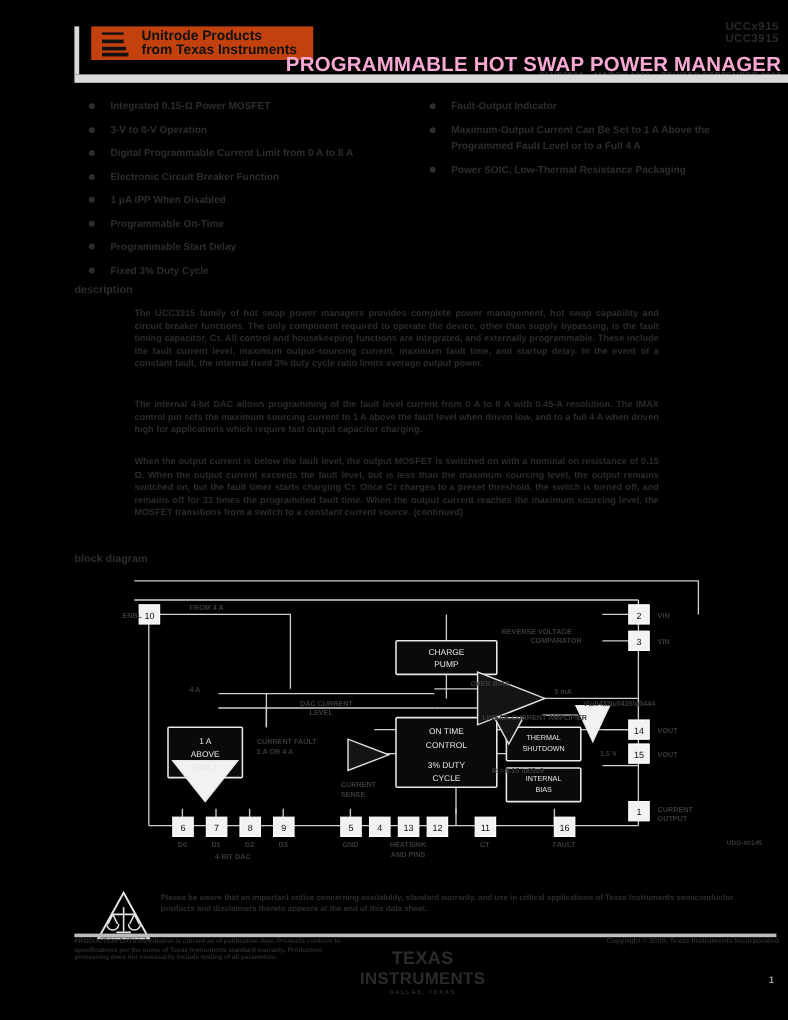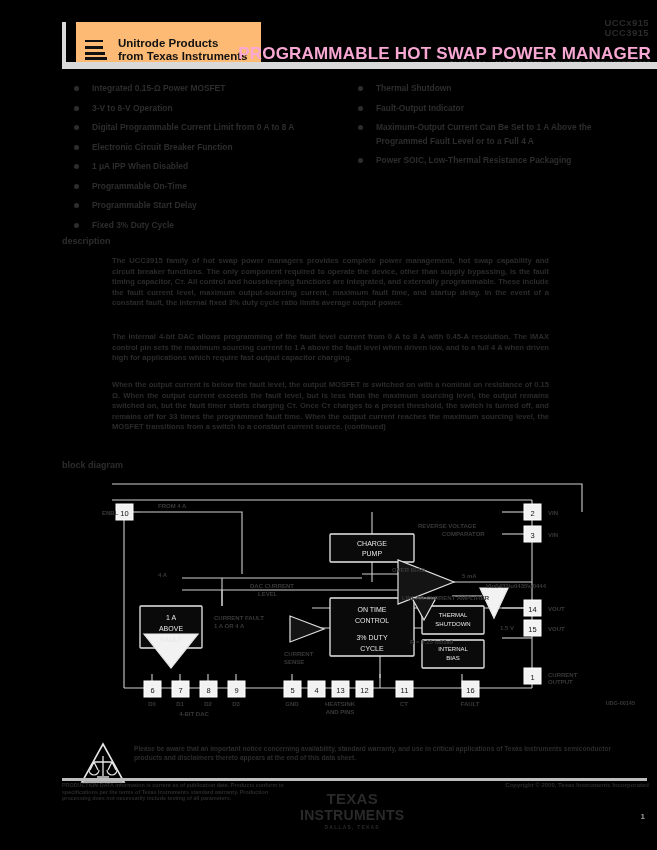--- a/index.html
+++ b/index.html
@@ -6,22 +6,22 @@
   body{
     width:657px;height:850px;position:relative;overflow:hidden;
     font-family:"Liberation Sans", sans-serif;
     color:#1f1f1f;
   }
   .page{position:absolute;inset:0;background:#000;}
 
   
   .hdr{position:absolute;left:0;top:0;width:657px;height:72px;}
   .hdr-rule{position:absolute;left:62px;top:22px;width:4px;height:40px;background:#d9d9d9;}
-  .logo-box{position:absolute;left:76px;top:22px;width:185px;height:40px;background:#fdba74;
-            display:flex;align-items:flex-end;}
+  .logo-box{position:absolute;left:76px;top:22px;width:185px;height:28px;background:#c2410c;
+            display:flex;align-items:center;}
   .logo-mark{width:30px;height:26px;margin-left:5px;position:relative;flex:none;}
   .logo-mark i{position:absolute;left:4px;background:#111;display:block;}
   .logo-mark i:nth-child(1){top:4px;width:18px;height:2px;}
   .logo-mark i:nth-child(2){top:10px;width:18px;height:3px;}
   .logo-mark i:nth-child(3){top:16px;width:20px;height:3px;}
   .logo-mark i:nth-child(4){top:21px;width:22px;height:3px;}
   .logo-txt{font-size:11.5px;font-weight:bold;line-height:12.5px;color:#111;margin-left:7px;}
   .hdr-bar{position:absolute;left:62px;top:62px;width:595px;height:7px;background:#d9d9d9;}
   .hdr-right{position:absolute;right:8px;top:18px;text-align:right;}
   .pn{font-size:9.5px;font-weight:bold;line-height:10px;color:#2a2a2a;letter-spacing:.4px;}
@@ -102,21 +102,20 @@
       <li><span class="bullet"></span><span>Electronic Circuit Breaker Function</span></li>
       <li><span class="bullet"></span><span>1 μA IΡΡ When Disabled</span></li>
       <li><span class="bullet"></span><span>Programmable On-Time</span></li>
       <li><span class="bullet"></span><span>Programmable Start Delay</span></li>
       <li><span class="bullet"></span><span>Fixed 3% Duty Cycle</span></li>
     </ul>
   </div>
 
   <div class="feat col-r">
     <ul>
-      <li><span class="bullet"></span><span>Thermal Shutdown</span></li>
       <li><span class="bullet"></span><span>Fault-Output Indicator</span></li>
       <li><span class="bullet"></span><span>Maximum-Output Current Can Be Set to 1 A Above the Programmed Fault Level or to a Full 4 A</span></li>
       <li><span class="bullet"></span><span>Power SOIC, Low-Thermal Resistance Packaging</span></li>
     </ul>
   </div>
 
   <div class="sec-h" style="top:236px">description</div>
   <div class="para" style="top:256px">The UCC3915 family of hot swap power managers provides complete power management, hot swap capability and circuit breaker functions. The only component required to operate the device, other than supply bypassing, is the fault timing capacitor, Cт. All control and housekeeping functions are integrated, and externally programmable. These include the fault current level, maximum output-sourcing current, maximum fault time, and startup delay. In the event of a constant fault, the internal fixed 3% duty cycle ratio limits average output power.</div>
   <div class="para" style="top:332px">The internal 4-bit DAC allows programming of the fault level current from 0 A to 8 A with 0.45-A resolution. The IMAX control pin sets the maximum sourcing current to 1 A above the fault level when driven low, and to a full 4 A when driven high for applications which require fast output capacitor charging.</div>
   <div class="para" style="top:380px">When the output current is below the fault level, the output MOSFET is switched on with a nominal on resistance of 0.15 Ω. When the output current exceeds the fault level, but is less than the maximum sourcing level, the output remains switched on, but the fault timer starts charging Cт. Once Cт charges to a preset threshold, the switch is turned off, and remains off for 33 times the programmed fault time. When the output current reaches the maximum sourcing level, the MOSFET transitions from a switch to a constant current source. (continued)</div>

